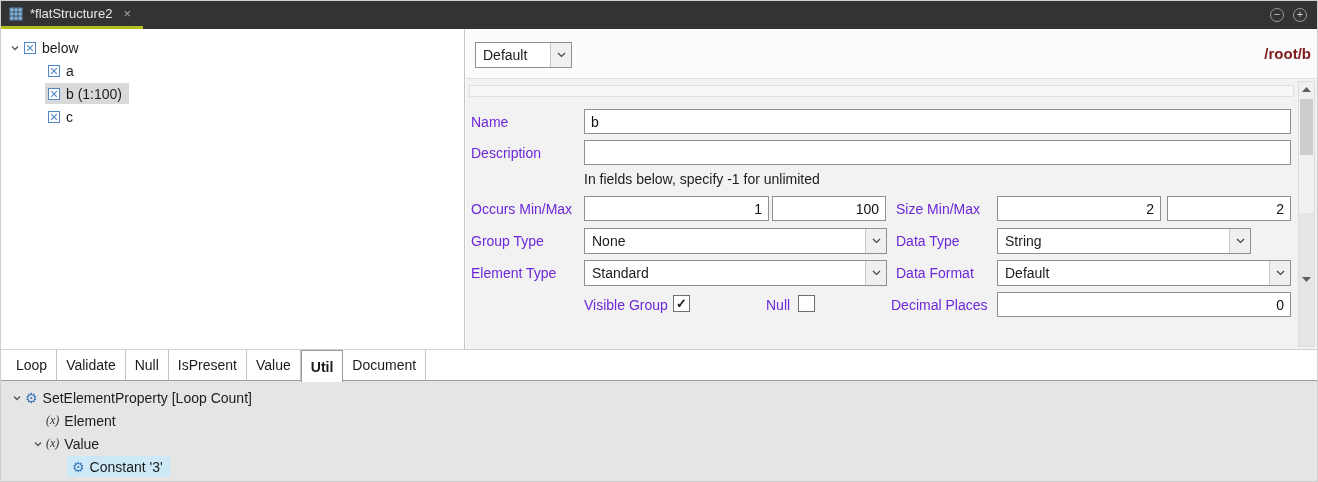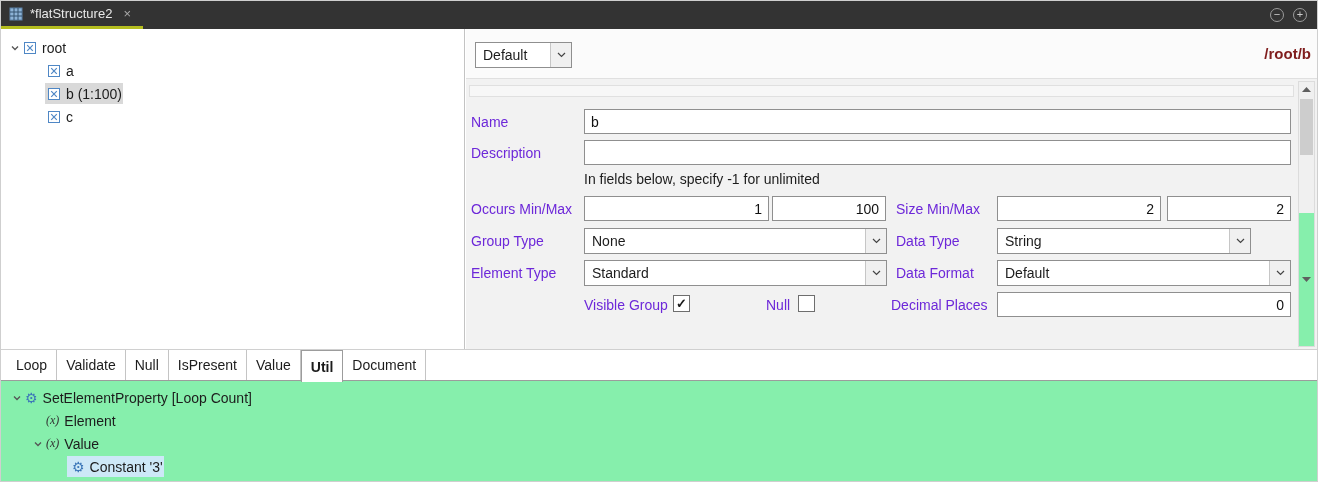--- a/index.html
+++ b/index.html
@@ -12,21 +12,21 @@
   .etab-close { color: #a9a9a9; font-size: 13px; margin-left: 4px; cursor: pointer; }
   .header-right { margin-left: auto; display: flex; gap: 9px; padding-right: 10px; }
   .circle-btn { width: 14px; height: 14px; border: 1px solid #9b9b9b; border-radius: 50%; color: #cccccc; font-size: 11px; line-height: 11px; text-align: center; cursor: pointer; }
 
   
   .main { position: absolute; left: 0; top: 28px; width: 1318px; height: 321px; border-bottom: 1px solid #d0d0d0; }
   .left-panel { position: absolute; left: 0; top: 0; width: 464px; height: 100%; background: #fff; border-right: 1px solid #c3c3c3; padding-top: 7px; }
   .tree-row { height: 23px; display: flex; align-items: center; white-space: nowrap; }
   .caret { width: 16px; display: inline-flex; justify-content: center; align-items: center; }
   .eicon { display: inline-flex; margin-right: 5px; }
-  .sel { display: inline-flex; align-items: center; height: 21px; padding: 0 1px 0 2px; }
+  .sel { display: inline-flex; align-items: center; height: 21px; padding: 0 7px 0 2px; }
   .sel-gray { background: #d9d9d9; }
   .sel-blue { background: #cde8f7; }
 
   
   .right-panel { position: absolute; left: 465px; top: 0; width: 853px; height: 100%; background: #f2f2f2; }
   .abs { position: absolute; }
   .form-top { position: absolute; left: 0; top: 0; width: 100%; height: 50px; background: #fbfbfb; border-bottom: 1px solid #e0e0e0; }
   .path-label { position: absolute; right: 8px; top: 16px; font-weight: bold; font-size: 15px; color: #7f1d1d; }
   .strip { background: #f7f7f7; border: 1px solid #e0e0e0; }
   .flabel { position: absolute; height: 25px; display: inline-flex; align-items: center; color: #6d28d9; white-space: nowrap; }
@@ -38,21 +38,21 @@
   .checkbox { position: absolute; width: 17px; height: 17px; background: #fff; border: 1px solid #6e6e6e; display: inline-flex; align-items: center; justify-content: center; cursor: pointer; }
   .checkmark { font-size: 13px; font-weight: bold; color: #1a1a1a; line-height: 1; }
   .info-text { position: absolute; color: #1c1c1c; }
 
   .vscroll { position: absolute; background: #f0f0f0; border: 1px solid #dcdcdc; }
   .scroll-btn { position: absolute; left: 0; top: 0; width: 100%; height: 15px; display: flex; align-items: center; justify-content: center; background: #f0f0f0; cursor: pointer; }
   .scroll-btn.bottom { top: auto; bottom: 0; }
   .scroll-thumb { position: absolute; left: 1px; top: 17px; width: 13px; height: 56px; background: #cdcdcd; cursor: grab; }
 
   
-  .bottom { position: absolute; left: 0; top: 349px; width: 100%; height: 133px; background: #86efac; }
+  .bottom { position: absolute; left: 0; top: 349px; width: 100%; height: 133px; background: #e5e5e5; }
   .tabs { display: flex; align-items: flex-start; height: 31px; border-bottom: 1px solid #9c9c9c; padding-left: 6px; background: #fff; }
   .btab { display: flex; align-items: center; height: 30px; padding: 0 9px; border-right: 1px solid #c4c4c4; cursor: pointer; white-space: nowrap; }
   .btab--active { font-weight: bold; background: #fff; border: 1px solid #9c9c9c; border-bottom: none; height: 32px; position: relative; z-index: 2; }
   .script-tree { padding-top: 5px; }
   .gear { color: #3c77b8; font-size: 14px; line-height: 1; margin-right: 5px; }
   .fx { font-family: "Liberation Serif", serif; font-style: italic; font-size: 12px; color: #333; margin-right: 5px; white-space: nowrap; }
 </style>
 </head>
 <body>
 
@@ -83,21 +83,21 @@
           <svg width="10" height="10" viewBox="0 0 10 10">
               <polyline points="2,3.5 5,6.5 8,3.5" fill="none" stroke="#555" stroke-width="1.3"></polyline>
             </svg>
         </span>
         <span class="eicon">
           <svg width="14" height="14" viewBox="0 0 14 14">
               <rect x="1.5" y="1.5" width="11" height="11" fill="#fff" stroke="#4f87c5"></rect>
               <path d="M4.2 4.2 L9.8 9.8 M9.8 4.2 L4.2 9.8" stroke="#4f87c5" stroke-width="1.2"></path>
             </svg>
         </span>
-        <span>root</span>
+        <span>below</span>
       </div>
       <div class="tree-row" style="padding-left:46px;">
         <span class="eicon">
           <svg width="14" height="14" viewBox="0 0 14 14">
               <rect x="1.5" y="1.5" width="11" height="11" fill="#fff" stroke="#4f87c5"></rect>
               <path d="M4.2 4.2 L9.8 9.8 M9.8 4.2 L4.2 9.8" stroke="#4f87c5" stroke-width="1.2"></path>
             </svg>
         </span>
         <span>a</span>
       </div>

